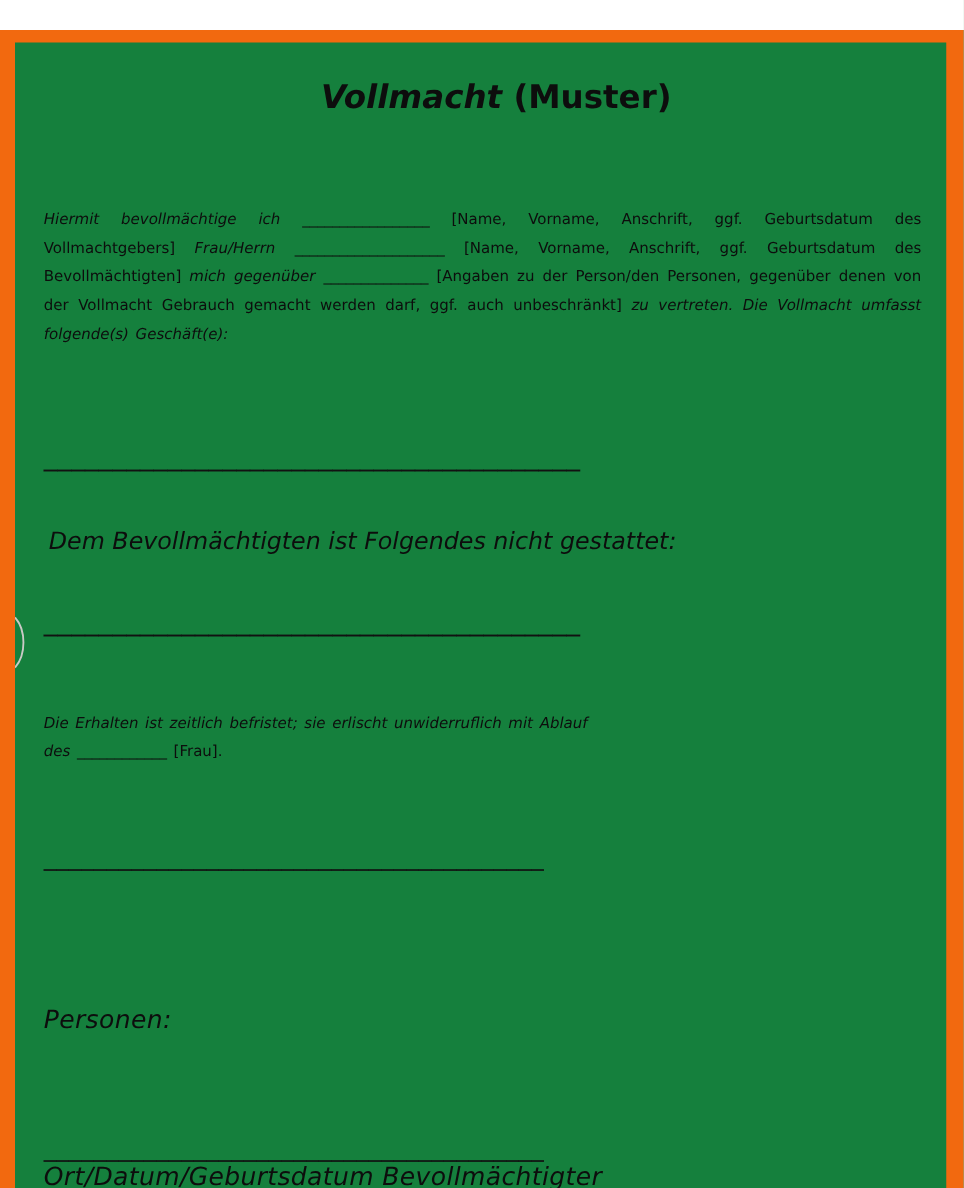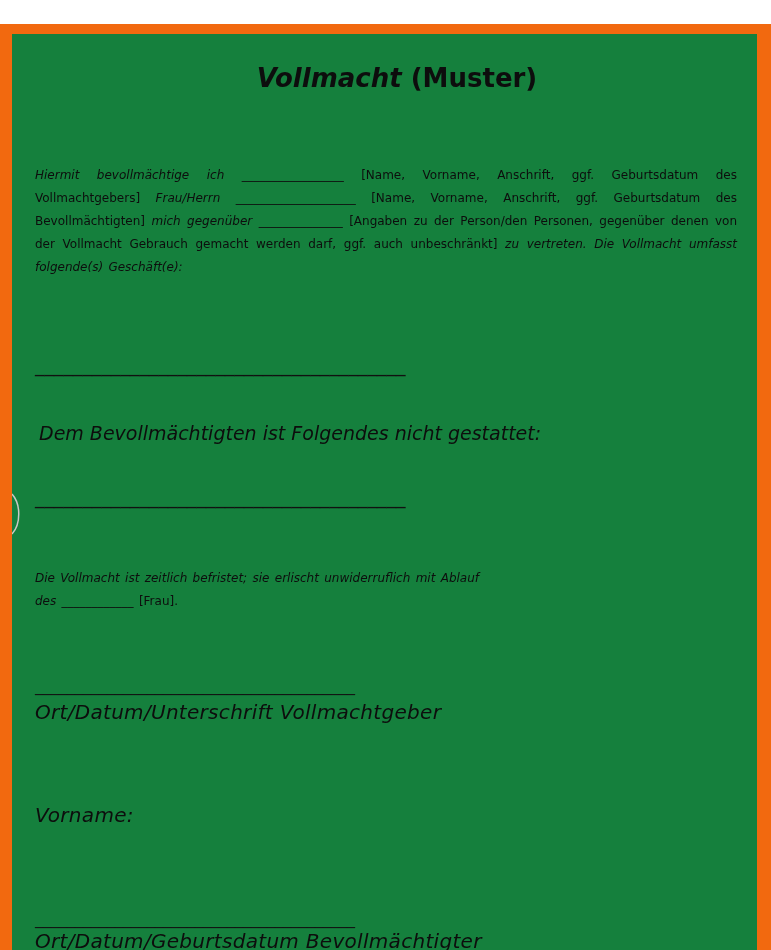--- a/index.html
+++ b/index.html
@@ -35,36 +35,36 @@
     line-height: 23px;
     text-align: justify;
     word-spacing: 1.5px;
   }
   .it { font-style: italic; }
   .rm { font-style: normal; }
   .us { font-style: normal; letter-spacing: 0; }
   .intro { top: 118px; }
   .fill-line {
     left: 23px; width: 702px;
-    font-size: 19px;
+    font-size: 22px;
     line-height: 23px;
     white-space: nowrap;
     color: #111;
   }
   .fill-1 { top: 320px; }
   .restrict-heading {
     left: 27px; width: 702px; top: 388px;
     font-size: 19px; line-height: 23px;
     font-style: italic;
   }
   .fill-2 { top: 452px; }
   .expiry { top: 521px; }
   .sig-line {
     left: 23px; width: 720px;
-    font-size: 16px;
+    font-size: 20px;
     line-height: 23px;
     white-space: nowrap;
     color: #111;
   }
   .sig-label {
     left: 23px; width: 720px;
     font-size: 20px;
     line-height: 24px;
     font-style: italic;
     letter-spacing: 0.3px;
@@ -91,23 +91,22 @@
   </div>
 
   <p class="abs para intro"><span class="it">Hiermit bevollmächtige ich </span><span class="us">_________________</span><span class="rm"> [Name, Vorname, Anschrift, ggf. Geburtsdatum des Vollmachtgebers] </span><span class="it">Frau/Herrn </span><span class="us">____________________</span><span class="rm"> [Name, Vorname, Anschrift, ggf. Geburtsdatum des Bevollmächtigten] </span><span class="it">mich gegenüber </span><span class="us">______________</span><span class="rm"> [Angaben zu der Person/den Personen, gegenüber denen von der Vollmacht Gebrauch gemacht werden darf, ggf. auch unbeschränkt] </span><span class="it">zu vertreten. Die Vollmacht umfasst folgende(s) Geschäft(e):</span></p>
 
   <div class="abs fill-line fill-1">_______________________________________</div>
 
   <div class="abs restrict-heading">Dem Bevollmächtigten ist Folgendes nicht gestattet:</div>
 
   <div class="abs fill-line fill-2">_______________________________________</div>
 
-  <p class="abs para expiry"><span class="it">Die Vollmacht ist zeitlich befristet; sie erlischt unwiderruflich mit Ablauf</span><br><span class="it">des </span><span class="us">____________</span><span class="rm"> [Frau].</span></p>
+  <p class="abs para expiry"><span class="it">Die Erhalten ist zeitlich befristet; sie erlischt unwiderruflich mit Ablauf</span><br><span class="it">des </span><span class="us">____________</span><span class="rm"> [Frau].</span></p>
 
   <div class="abs sig-line sig1-line">________________________________________</div>
-  <div class="abs sig-label sig1-label">Ort/Datum/Unterschrift Vollmachtgeber</div>
 
-  <div class="abs received">Vorname:</div>
+  <div class="abs received">Personen:</div>
 
   <div class="abs sig-line sig2-line">________________________________________</div>
   <div class="abs sig-label sig2-label">Ort/Datum/Geburtsdatum Bevollmächtigter</div>
 
 </div>
 
 </body></html>

